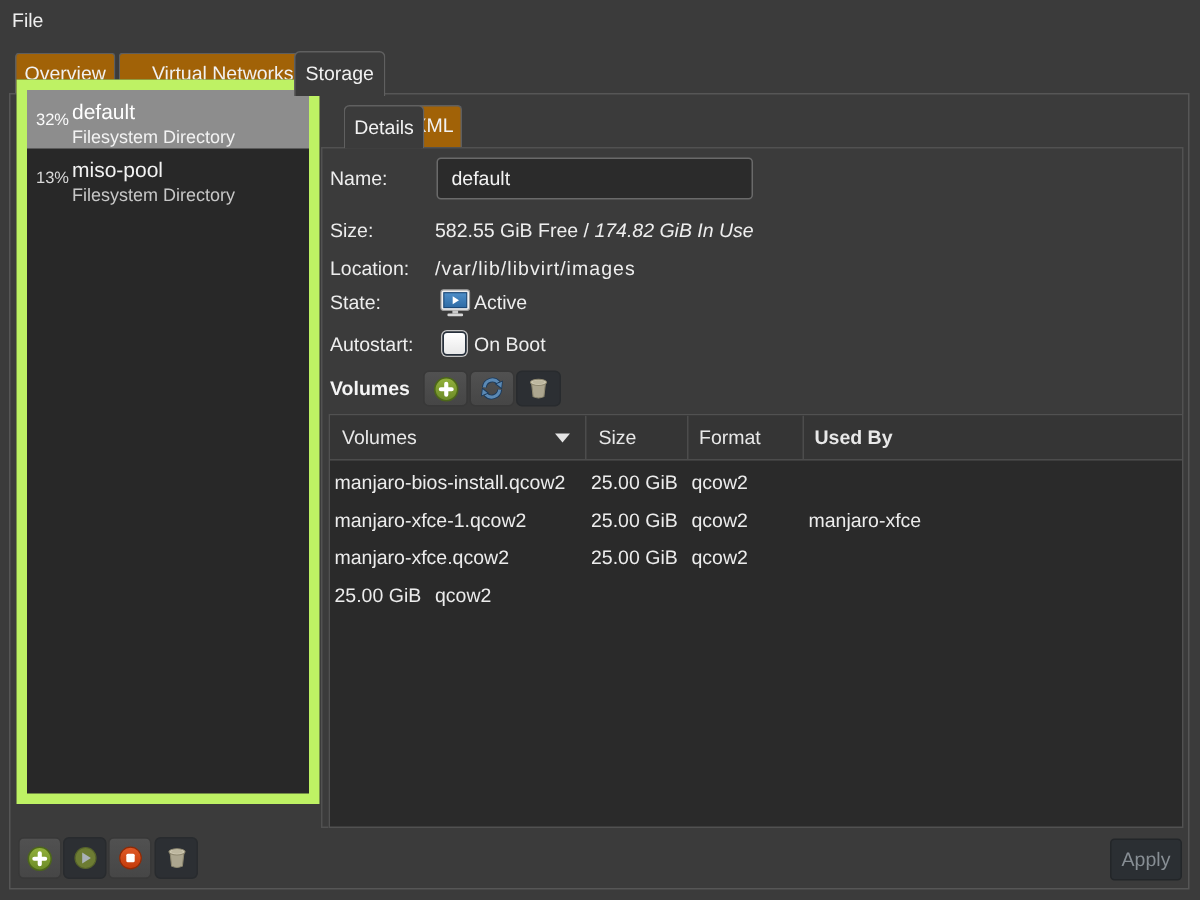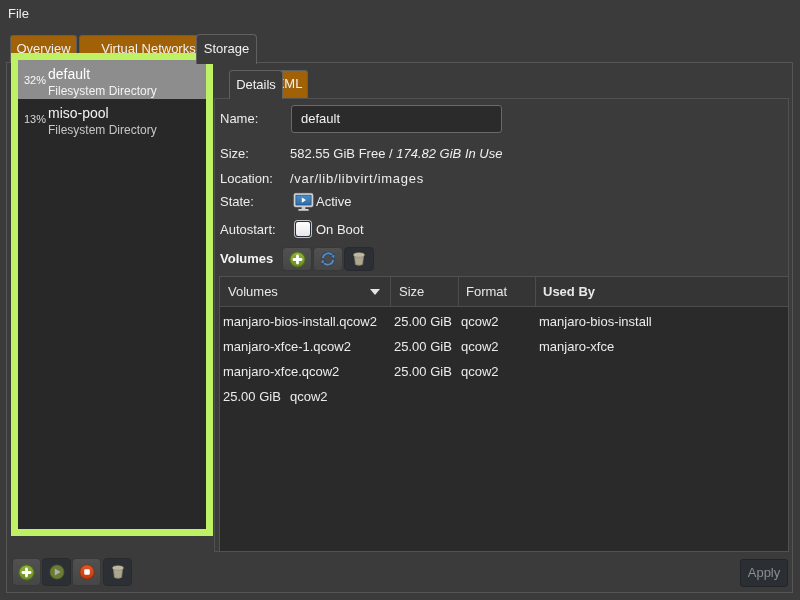--- a/index.html
+++ b/index.html
@@ -251,21 +251,20 @@
       </div>
     <div id="hc-size" class="hcell">Size</div>
     <div id="hc-format" class="hcell">Format</div>
     <div id="hc-used" class="hcell">Used By</div>
   </div>
   <div id="vt-body">
     <div class="vt-row">
       <div class="c-name">manjaro-bios-install.qcow2</div>
       <div class="c-size">25.00 GiB</div>
       <div class="c-format">qcow2</div>
-      <div class="c-used">manjaro-bios-install</div>
     </div>
     <div class="vt-row">
       <div class="c-name">manjaro-xfce-1.qcow2</div>
       <div class="c-size">25.00 GiB</div>
       <div class="c-format">qcow2</div>
       <div class="c-used">manjaro-xfce</div>
     </div>
     <div class="vt-row">
       <div class="c-name">manjaro-xfce.qcow2</div>
       <div class="c-size">25.00 GiB</div>

